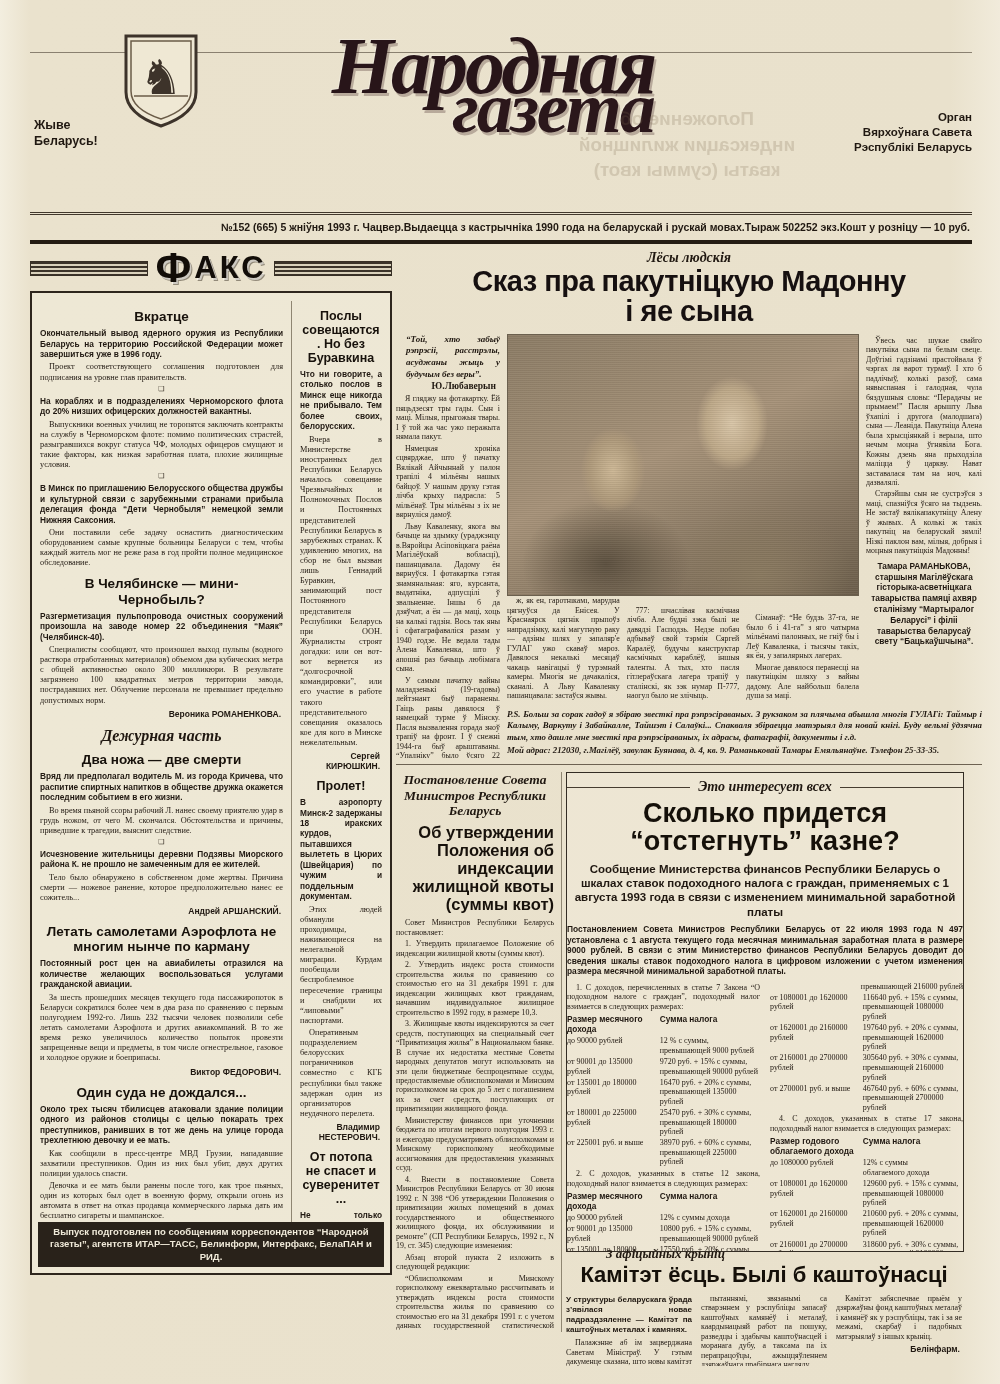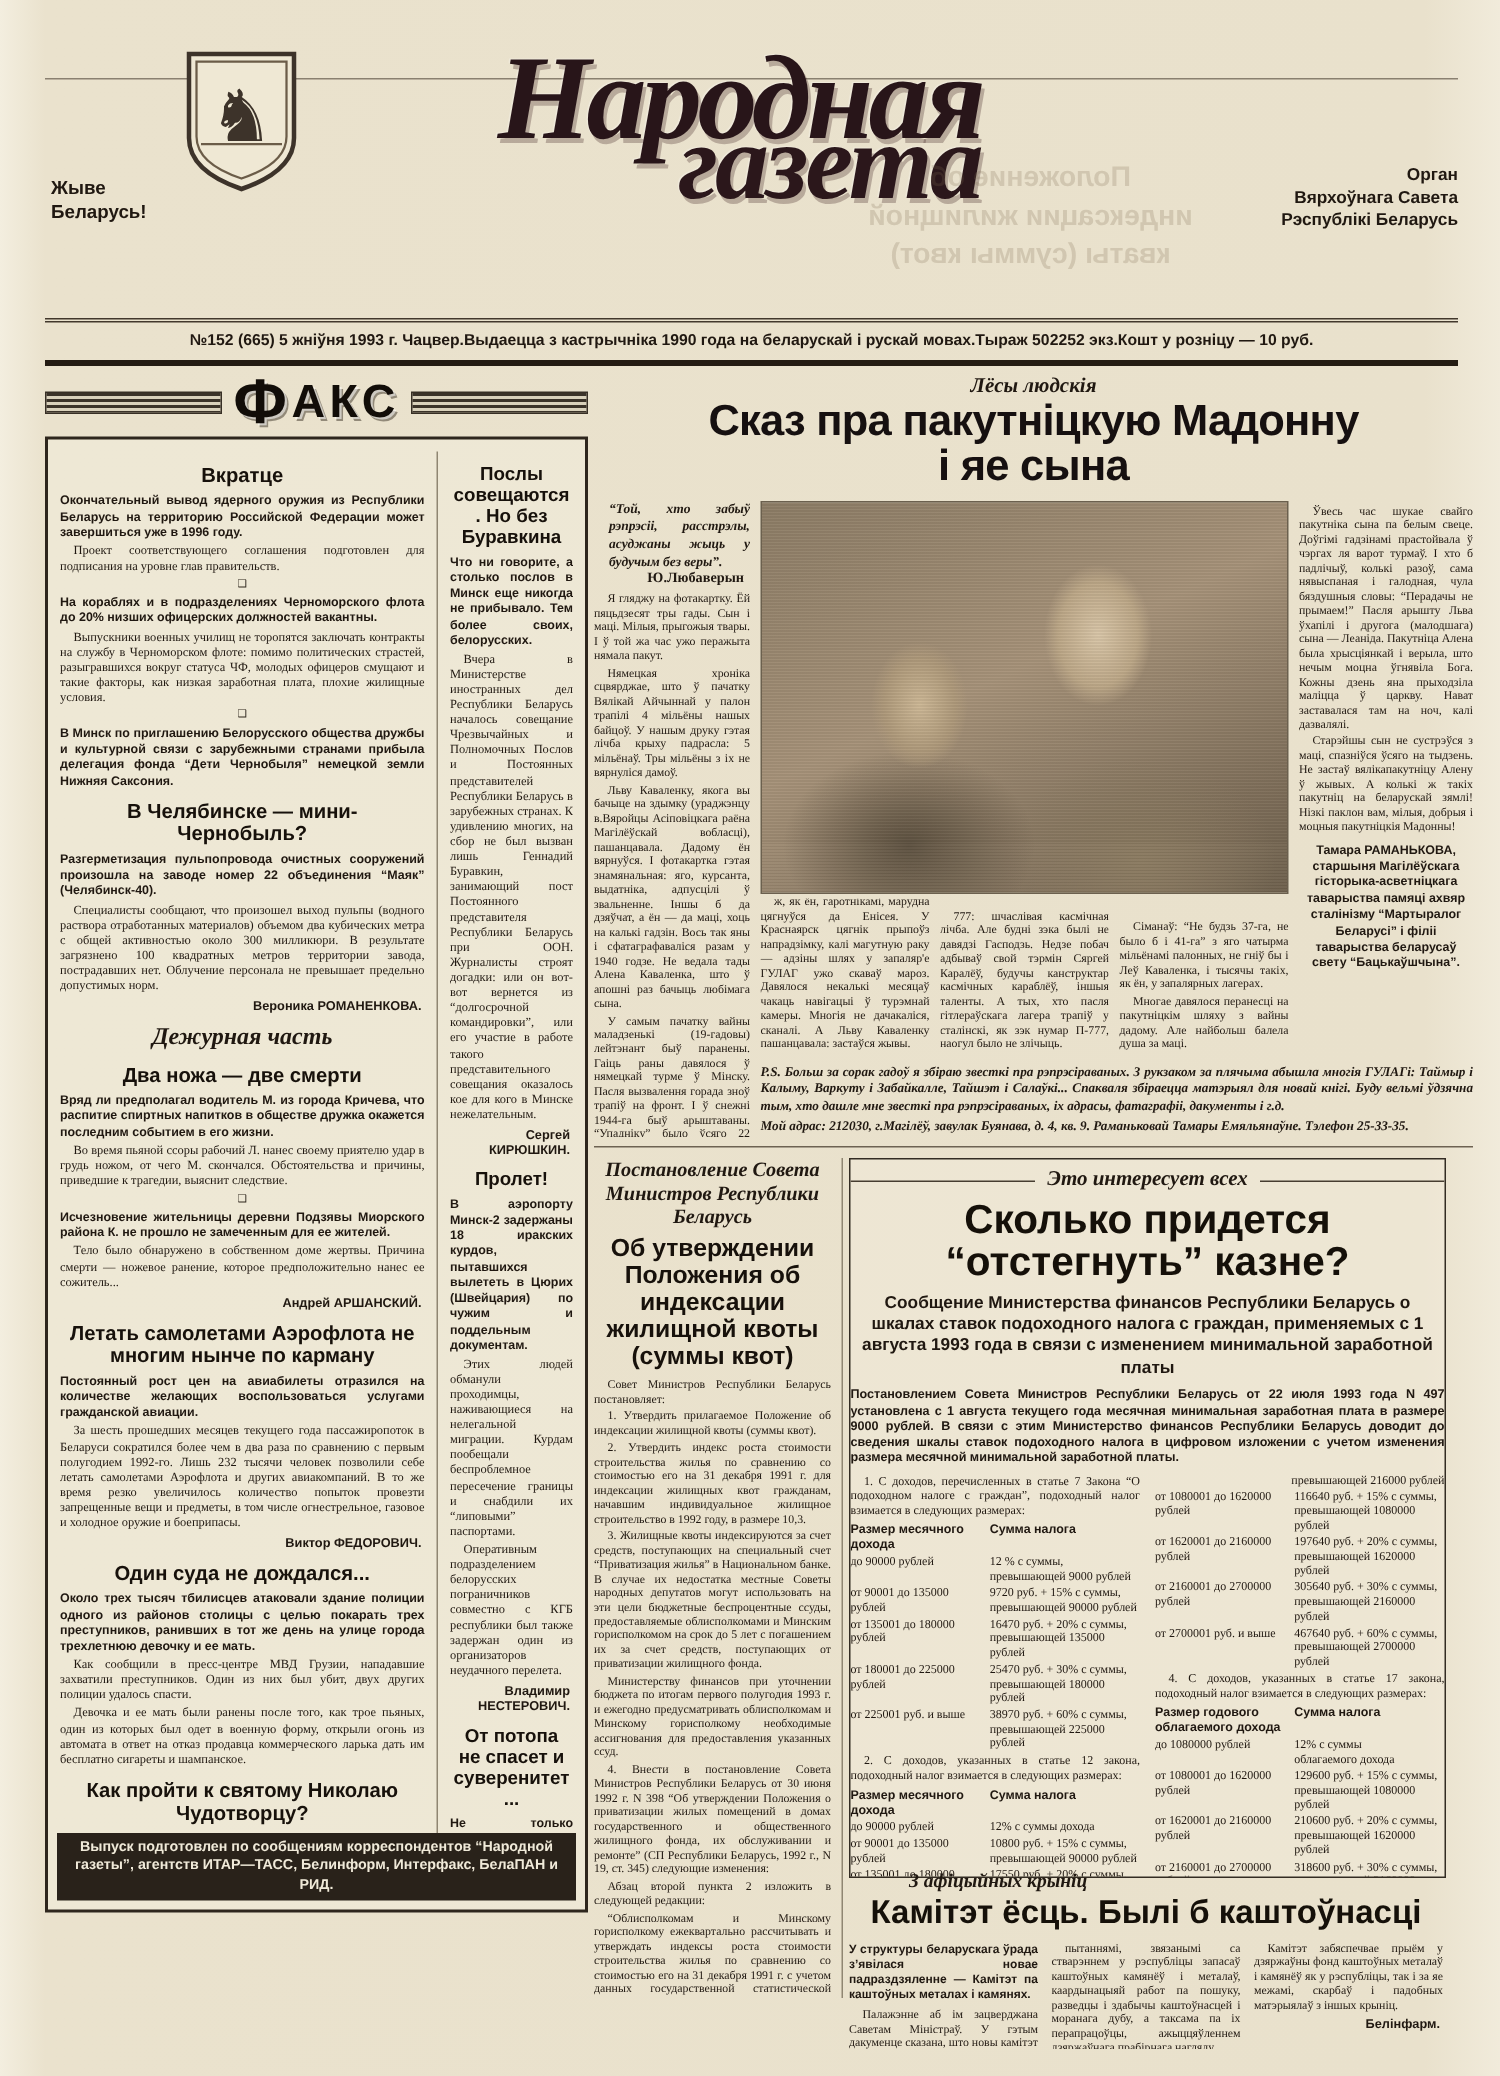--- a/index.html
+++ b/index.html
@@ -20,21 +20,21 @@
   .slogan{position:absolute;left:4px;top:100px;font:700 12.5px/1.25 var(--sans);white-space:pre-line;}
   .logo{position:absolute;left:228px;top:-12px;width:470px;text-align:center;margin-top:24px;}
   .logo-l1{font:italic 900 80px/0.9 var(--serif);color:#281519;letter-spacing:-3px;
     text-shadow:2px 3px 0 rgba(70,40,40,.30),-1px -1px 0 rgba(255,255,255,.25);}
   .logo-l2{font:italic 900 72px/0.9 var(--serif);color:#2b171b;letter-spacing:-2px;margin:-26px 0 0 120px;
     text-shadow:2px 3px 0 rgba(70,40,40,.30),-1px -1px 0 rgba(255,255,255,.25);}
   .organ{position:absolute;right:0;top:92px;text-align:right;font:700 11.5px/1.3 var(--sans);white-space:pre-line;}
   .ghost{position:absolute;right:160px;top:88px;width:250px;text-align:center;
     font:700 19px/1.35 var(--sans);color:rgba(125,105,78,.22);transform:scaleX(-1);}
   .dateline{position:absolute;left:0;right:0;top:194px;border-top:3px double #42382c;border-bottom:4px solid #241c13;
-    display:flex;justify-content:center;align-items:center;padding:6px 2px 7px;font:700 10.5px var(--sans);}
+    display:flex;justify-content:flex-end;align-items:center;padding:6px 2px 7px;font:700 10.5px var(--sans);}
   
   .it{overflow-wrap:break-word;}
   .it-h1{font:800 13.5px/1.12 var(--sans);text-align:center;margin:8px 2px 4px;color:#17110b;}
   .it-script{font:italic 700 16px/1.1 var(--serif);text-align:center;margin:8px 0 2px;}
   .it-lead{font:700 8.3px/1.26 var(--sans);text-align:justify;margin:3px 0;}
   .it-para{font:8.3px/1.22 var(--serif);text-align:justify;text-indent:9px;margin:2px 0;}
   .it-byline{font:700 8.5px var(--sans);text-align:right;margin:3px 2px 2px 0;}
   .it-sep{text-align:center;font-size:7px;line-height:1;margin:3px 0;color:#2e261d;}
   .it-epi{font:italic 700 9px/1.3 var(--serif);margin:0 0 1px;padding-left:10px;text-align:justify;}
   .it-episrc{font:700 9.5px var(--serif);text-align:right;margin:0 4px 3px 0;}
@@ -84,21 +84,21 @@
     background:repeating-linear-gradient(0deg,rgba(0,0,0,.05) 0 1px,rgba(255,255,255,.03) 1px 2px);}
   .a-subcols{display:flex;gap:7px;height:104px;overflow:hidden;margin-top:3px;align-items:flex-end;}
   .a-subcol{flex:1;overflow:hidden;}
   .a-col5{flex:1;overflow:hidden;}
   .a-ps{margin-top:4px;overflow:hidden;}
   .hr-article{position:absolute;left:396px;width:586px;top:764px;border-top:1px solid #6d6want;border-top:1px solid #6d6252;}
   
   .decree{position:absolute;left:396px;top:772px;width:158px;height:560px;border-right:1px solid var(--rule);
     padding-right:7px;overflow:hidden;}
   .d-kicker{font:italic 800 13.5px/1.15 var(--serif);text-align:center;margin-bottom:4px;}
-  .d-title{font:800 16.5px/1.1 var(--sans);text-align:center;margin-bottom:5px;color:#17110b;}
+  .d-title{font:800 16.5px/1.1 var(--sans);text-align:right;margin-bottom:5px;color:#17110b;}
   .decree .it-para{font-size:7.9px;line-height:1.2;}
   
   .tax{position:absolute;left:566px;top:772px;width:396px;height:466px;border:1.5px solid #332c23;
     background:rgba(253,250,240,.2);padding:6px 0;overflow:hidden;}
   .t-kickrow{display:flex;align-items:center;gap:8px;}
   .t-kickrow:before,.t-kickrow:after{content:"";flex:1;border-top:1px solid #46var;border-top:1px solid #463d30;}
   .t-kicker{font:italic 800 14px var(--serif);white-space:nowrap;}
   .t-headline{font:900 27px/1.05 var(--sans);text-align:center;margin:4px 0 6px;color:#151009;}
   .t-subhead{font:800 11.5px/1.25 var(--sans);text-align:center;margin:0 6px 5px;}
   .t-intro{font:700 8.4px/1.25 var(--sans);text-align:justify;margin-bottom:4px;}
@@ -157,20 +157,21 @@
       <div class="fax-colL">
         <div>
             <div class="it it-h1">Вкратце</div>
             <div class="it it-lead">Окончательный вывод ядерного оружия из Республики Беларусь на территорию Российской Федерации может завершиться уже в 1996 году.</div>
             <div class="it it-para">Проект соответствующего соглашения подготовлен для подписания на уровне глав правительств.</div>
             <div class="it it-sep">❑</div>
             <div class="it it-lead">На кораблях и в подразделениях Черноморского флота до 20% низших офицерских должностей вакантны.</div>
             <div class="it it-para">Выпускники военных училищ не торопятся заключать контракты на службу в Черноморском флоте: помимо политических страстей, разыгравшихся вокруг статуса ЧФ, молодых офицеров смущают и такие факторы, как низкая заработная плата, плохие жилищные условия.</div>
             <div class="it it-sep">❑</div>
             <div class="it it-lead">В Минск по приглашению Белорусского общества дружбы и культурной связи с зарубежными странами прибыла делегация фонда “Дети Чернобыля” немецкой земли Нижняя Саксония.</div>
+            <div class="it it-para">Они поставили себе задачу оснастить диагностическим оборудованием самые крупные больницы Беларуси с тем, чтобы каждый житель мог не реже раза в год пройти полное медицинское обследование.</div>
             <div class="it it-h1">В Челябинске — мини-Чернобыль?</div>
             <div class="it it-lead">Разгерметизация пульпопровода очистных сооружений произошла на заводе номер 22 объединения “Маяк” (Челябинск-40).</div>
             <div class="it it-para">Специалисты сообщают, что произошел выход пульпы (водного раствора отработанных материалов) объемом два кубических метра с общей активностью около 300 милликюри. В результате загрязнено 100 квадратных метров территории завода, пострадавших нет. Облучение персонала не превышает предельно допустимых норм.</div>
             <div class="it it-byline">Вероника РОМАНЕНКОВА.</div>
             <div class="it it-script">Дежурная часть</div>
             <div class="it it-h1">Два ножа — две смерти</div>
             <div class="it it-lead">Вряд ли предполагал водитель М. из города Кричева, что распитие спиртных напитков в обществе дружка окажется последним событием в его жизни.</div>
             <div class="it it-para">Во время пьяной ссоры рабочий Л. нанес своему приятелю удар в грудь ножом, от чего М. скончался. Обстоятельства и причины, приведшие к трагедии, выяснит следствие.</div>
             <div class="it it-sep">❑</div>
             <div class="it it-lead">Исчезновение жительницы деревни Подзявы Миорского района К. не прошло не замеченным для ее жителей.</div>

